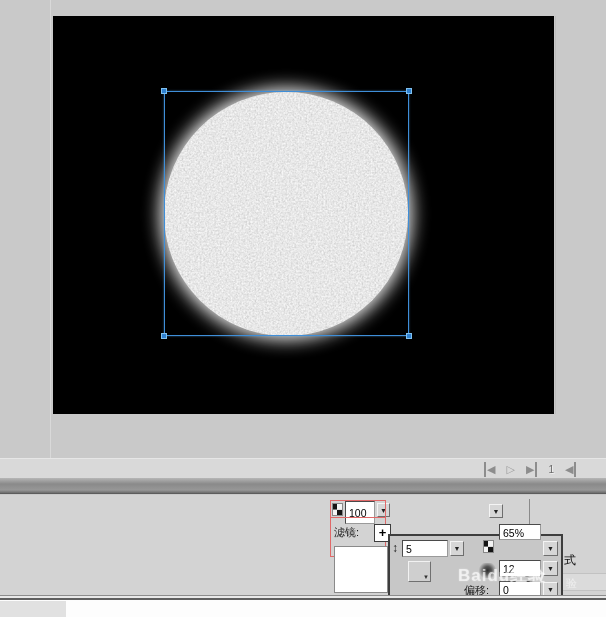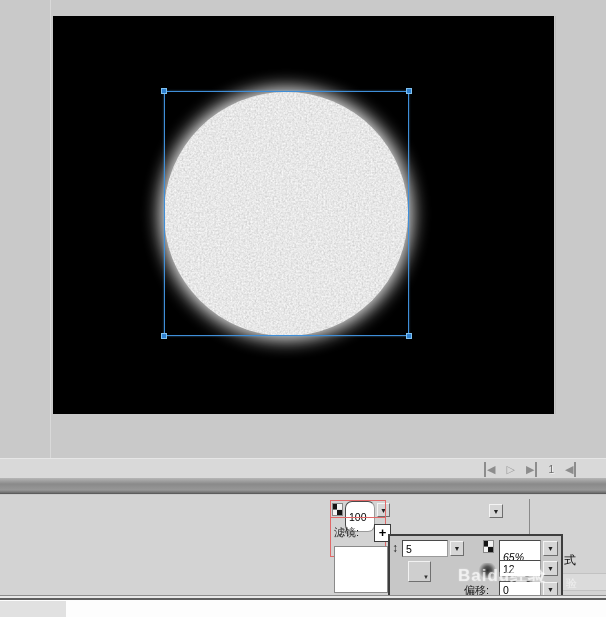--- a/index.html
+++ b/index.html
@@ -52,21 +52,21 @@
      background-size:100% 50%; background-position:0 0,0 100%; background-repeat:no-repeat; }
 
   .txt-input { position:absolute; background:#fff; border:1px solid;
      border-color:#4a4a4a #9a9a9a #9a9a9a #4a4a4a; font-size:10.5px; padding:1px 0 0 3px;
      font-family:"Liberation Sans",sans-serif; color:#000; }
   .dd-btn { position:absolute; background:#d6d6d6; border:1px solid;
      border-color:#f4f4f4 #6e6e6e #6e6e6e #f4f4f4; color:#222; font-size:7px;
      text-align:center; line-height:13px; cursor:default; }
 
   .alpha-checker { position:absolute; left:332px; top:503px; }
-  .alpha-input { left:345px; top:501px; width:30px; height:31px;border-radius:7px; }
+  .alpha-input { left:345px; top:501px; width:30px; height:23px; }
   .alpha-dd { left:377px; top:503px; width:13px; height:14px; }
 
   .blend-combo { position:absolute; left:389px; top:502px; width:116px; height:18px; background:#fff;
      border:1px solid #4a4a4a; font-size:11px; color:#000; padding:2px 0 0 4px; }
   .blend-dd { left:489px; top:504px; width:14px; height:14px; }
 
   .v-divider { position:absolute; left:529px; top:499px; width:1px; height:36px; background:#8a8a8a; }
 
   .filters-label { position:absolute; left:334px; top:525px; font-size:11px; color:#1a1a1a; }
   .filter-list { position:absolute; left:334px; top:546px; width:54px; height:47px; background:#fff;
@@ -80,21 +80,21 @@
      border:1px solid #3c3c3c; font-size:13px; font-weight:bold; color:#000; text-align:center;
      line-height:15px; cursor:default; }
 
   
   .popup { position:absolute; left:388px; top:534px; width:175px; height:74px; background:#c7c7c7;
      border:2px solid #3d3d3d; }
   .blur-icon { position:absolute; left:392px; top:541px; font-size:12px; color:#222; }
   .blur-input { left:402px; top:540px; width:46px; height:17px; }
   .blur-dd { left:450px; top:541px; width:14px; height:15px; }
   .str-checker { position:absolute; left:483px; top:540px; }
-  .str-input { left:499px; top:540px; width:42px; height:33px;font-style:italic; }
+  .str-input { left:499px; top:524px; width:42px; height:16px; }
   .str-dd { left:543px; top:541px; width:15px; height:15px; }
   .swatch { position:absolute; left:408px; top:561px; width:23px; height:21px; background:#cfcfcf;
      border:1px solid; border-color:#f2f2f2 #707070 #707070 #f2f2f2; }
   .swatch-arrow { position:absolute; right:1px; bottom:1px; font-size:6px; color:#333; line-height:6px; }
   .glow-dot { position:absolute; left:479px; top:563px; width:17px; height:15px;
      background:radial-gradient(circle at 50% 50%, #2e2e2e 0%, #555 35%, #9a9a9a 60%, rgba(200,200,200,0) 78%); }
   .qual-input { left:499px; top:560px; width:42px; height:17px; }
   .qual-dd { left:543px; top:561px; width:15px; height:15px; }
   .offset-label { position:absolute; left:464px; top:583px; font-size:11px; color:#1a1a1a; }
   .offset-input { left:499px; top:581px; width:42px; height:17px; }

